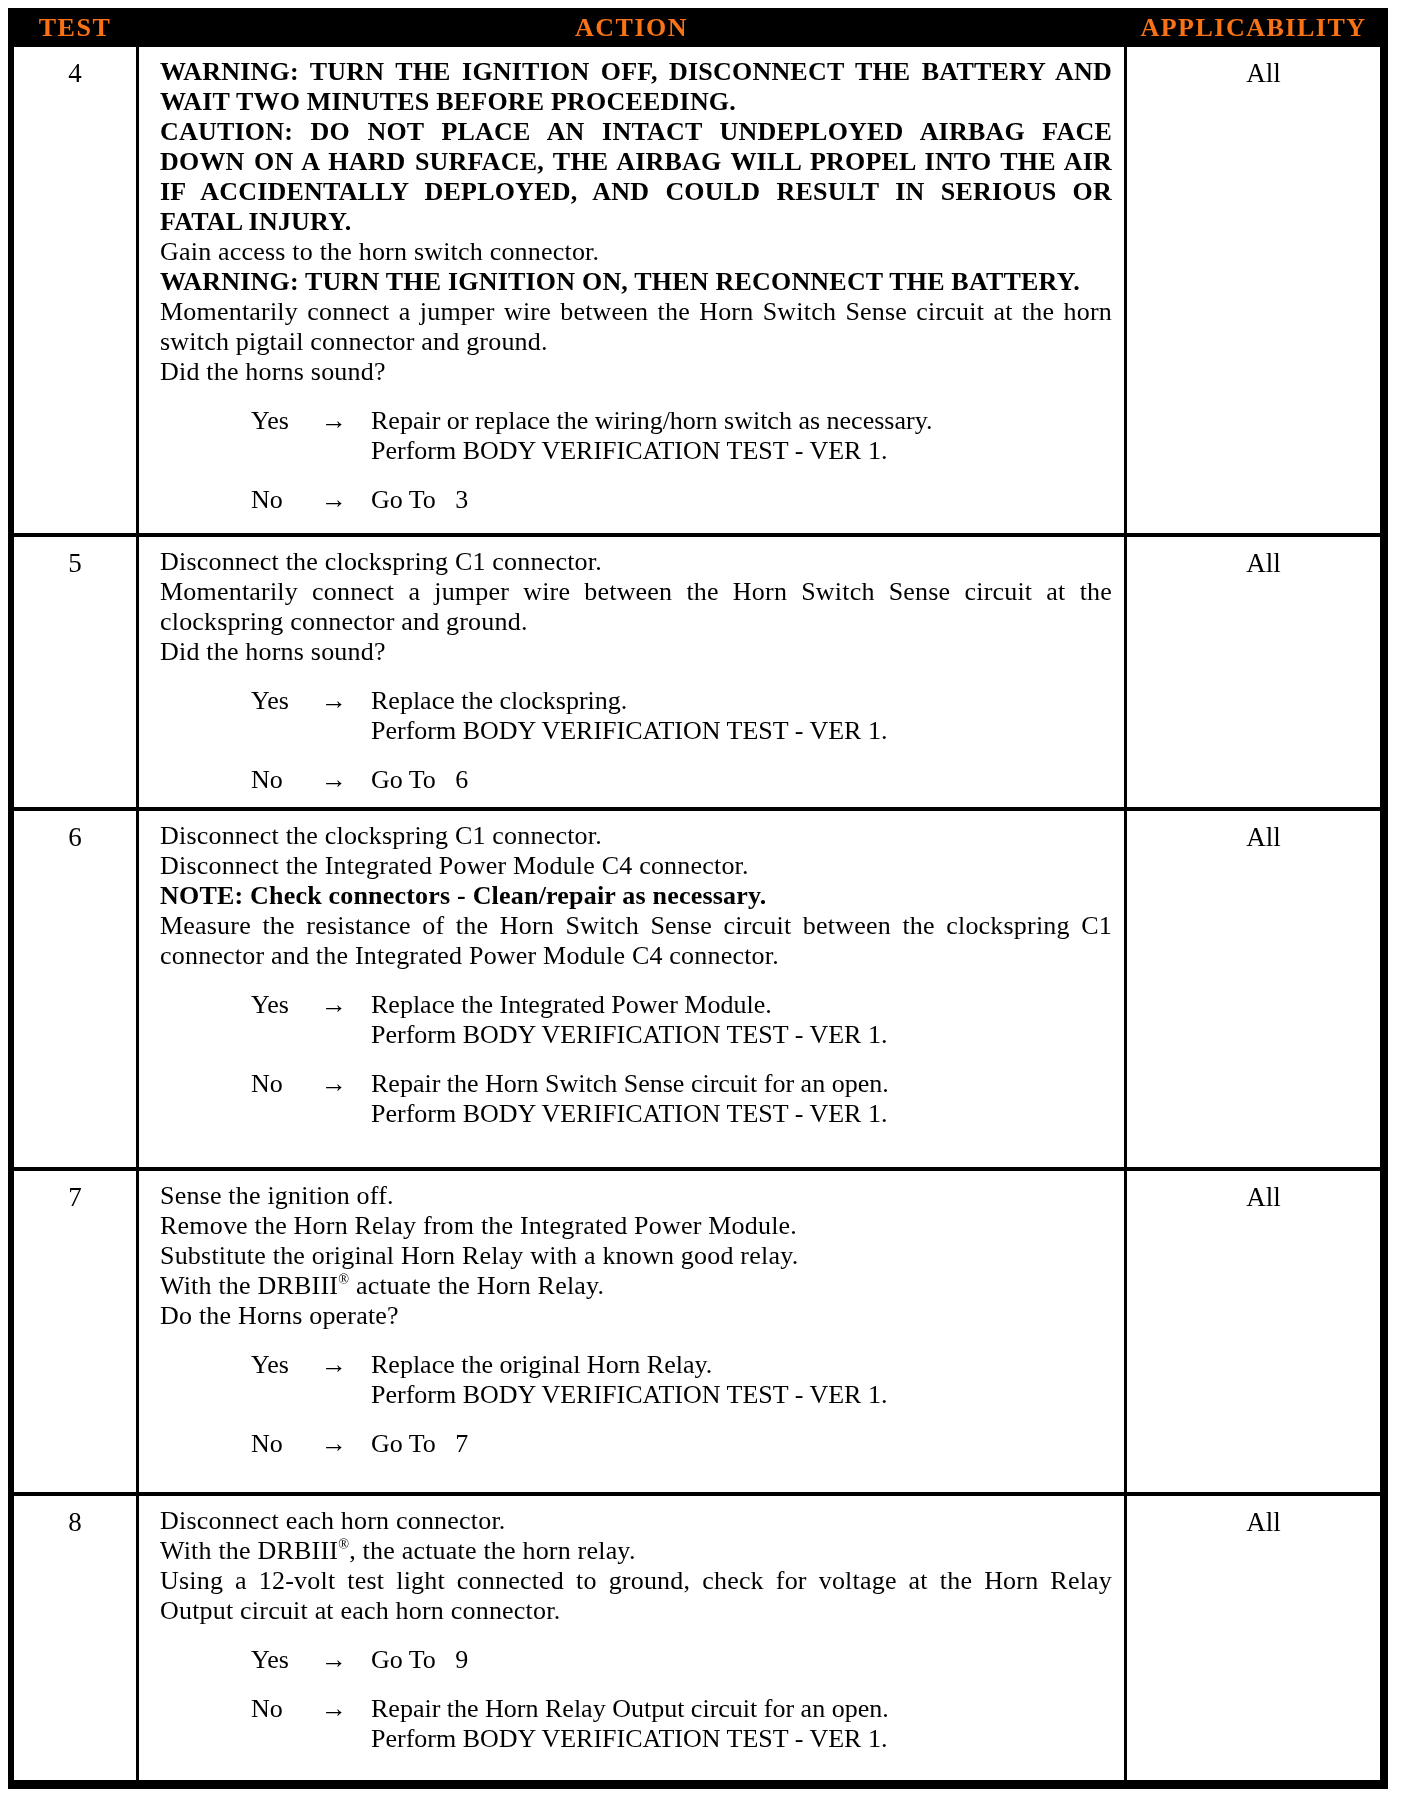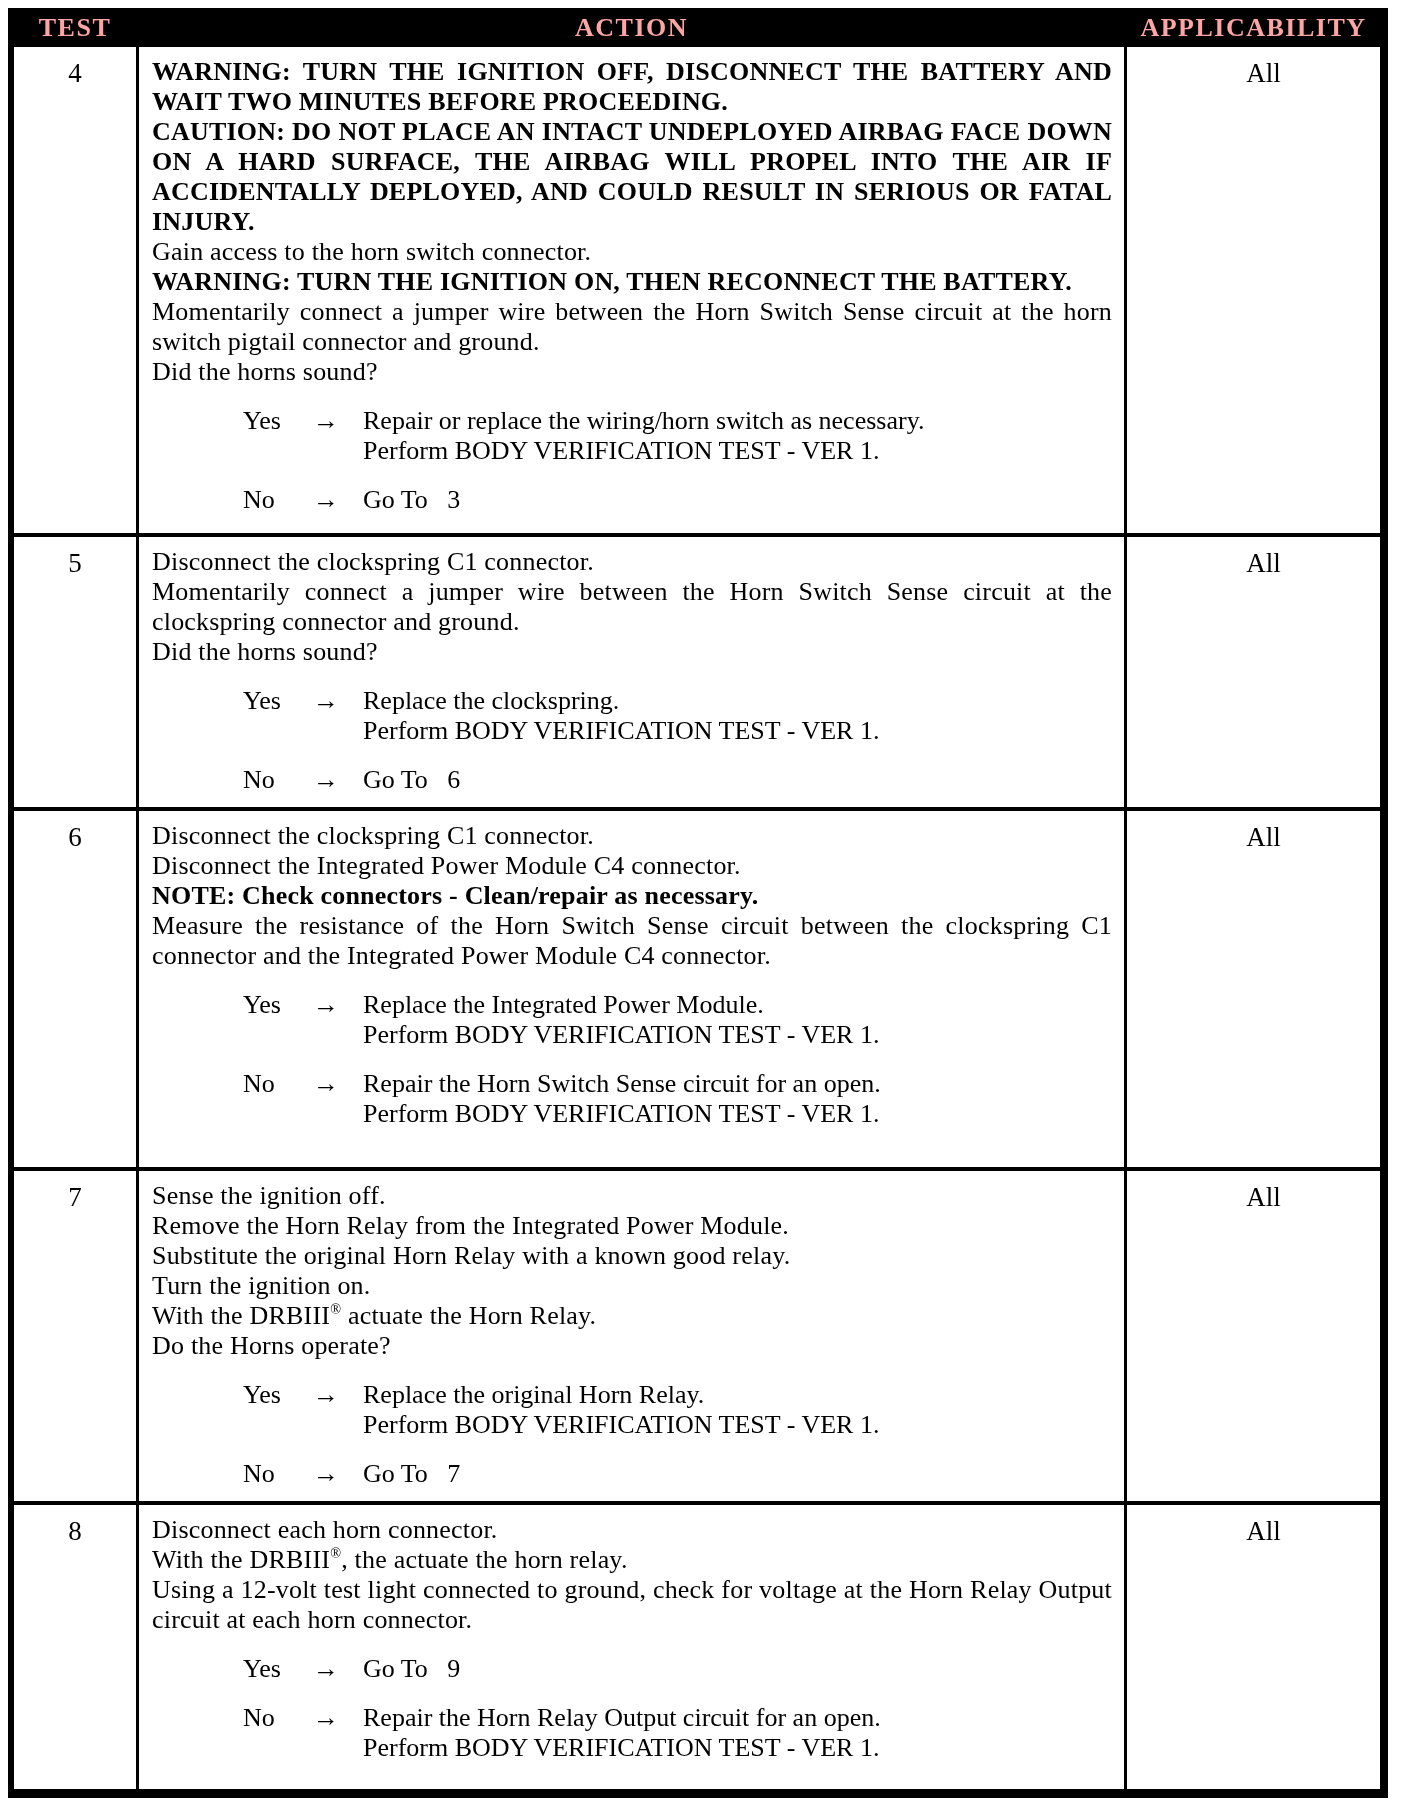--- a/index.html
+++ b/index.html
@@ -27,21 +27,21 @@
     background: #fff;
   }
   .thead {
     display: grid;
     grid-template-columns: 122px 991px auto;
     background: #000;
     height: 39px;
     align-items: center;
   }
   .th {
-    color: #fca5a5;
+    color: #f97316;
     font-weight: bold;
     font-size: 26px;
     text-align: center;
     letter-spacing: 1.5px;
     white-space: nowrap;
   }
   .trow {
     display: grid;
     grid-template-columns: 122px 991px auto;
     border-top: 4px solid #000;
@@ -55,21 +55,21 @@
   #rows .trow:nth-child(5) { min-height: 288px; }
   .td { font-size: 26px; line-height: 30px; }
   .col-test-cell {
     text-align: center;
     padding-top: 11px;
     font-size: 27px;
   }
   .col-action-cell {
     border-left: 3px solid #000;
     border-right: 3px solid #000;
-    padding: 10px 12px 12px 13px;
+    padding: 10px 12px 12px 21px;
   }
   .col-appl-cell {
     text-align: center;
     padding-top: 11px;
     font-size: 27px;
     margin-left: 20px;
   }
   .line {
     text-align: justify;
     letter-spacing: 0.2px;
@@ -191,21 +191,20 @@
     <div class="td col-appl-cell">All</div>
   </div>
 
   <div class="trow">
     <div class="td col-test-cell">7</div>
     <div class="td col-action-cell">
       <div class="lines">
               <div class="line">Sense the ignition off.</div>
               <div class="line">Remove the Horn Relay from the Integrated Power Module.</div>
               <div class="line">Substitute the original Horn Relay with a known good relay.</div>
-              <div class="line">Turn the ignition on.</div>
               <div class="line">With the DRBIII<sup class="reg">®</sup> actuate the Horn Relay.</div>
               <div class="line">Do the Horns operate?</div>
             </div>
       <div class="branches">
   <div class="branch">
     <span class="blabel">Yes</span>
     <span class="barrow">→</span>
     <span class="bresults">
                   <div class="bresult-line">Replace the original Horn Relay.</div>
                   <div class="bresult-line">Perform BODY VERIFICATION TEST - VER 1.</div>

